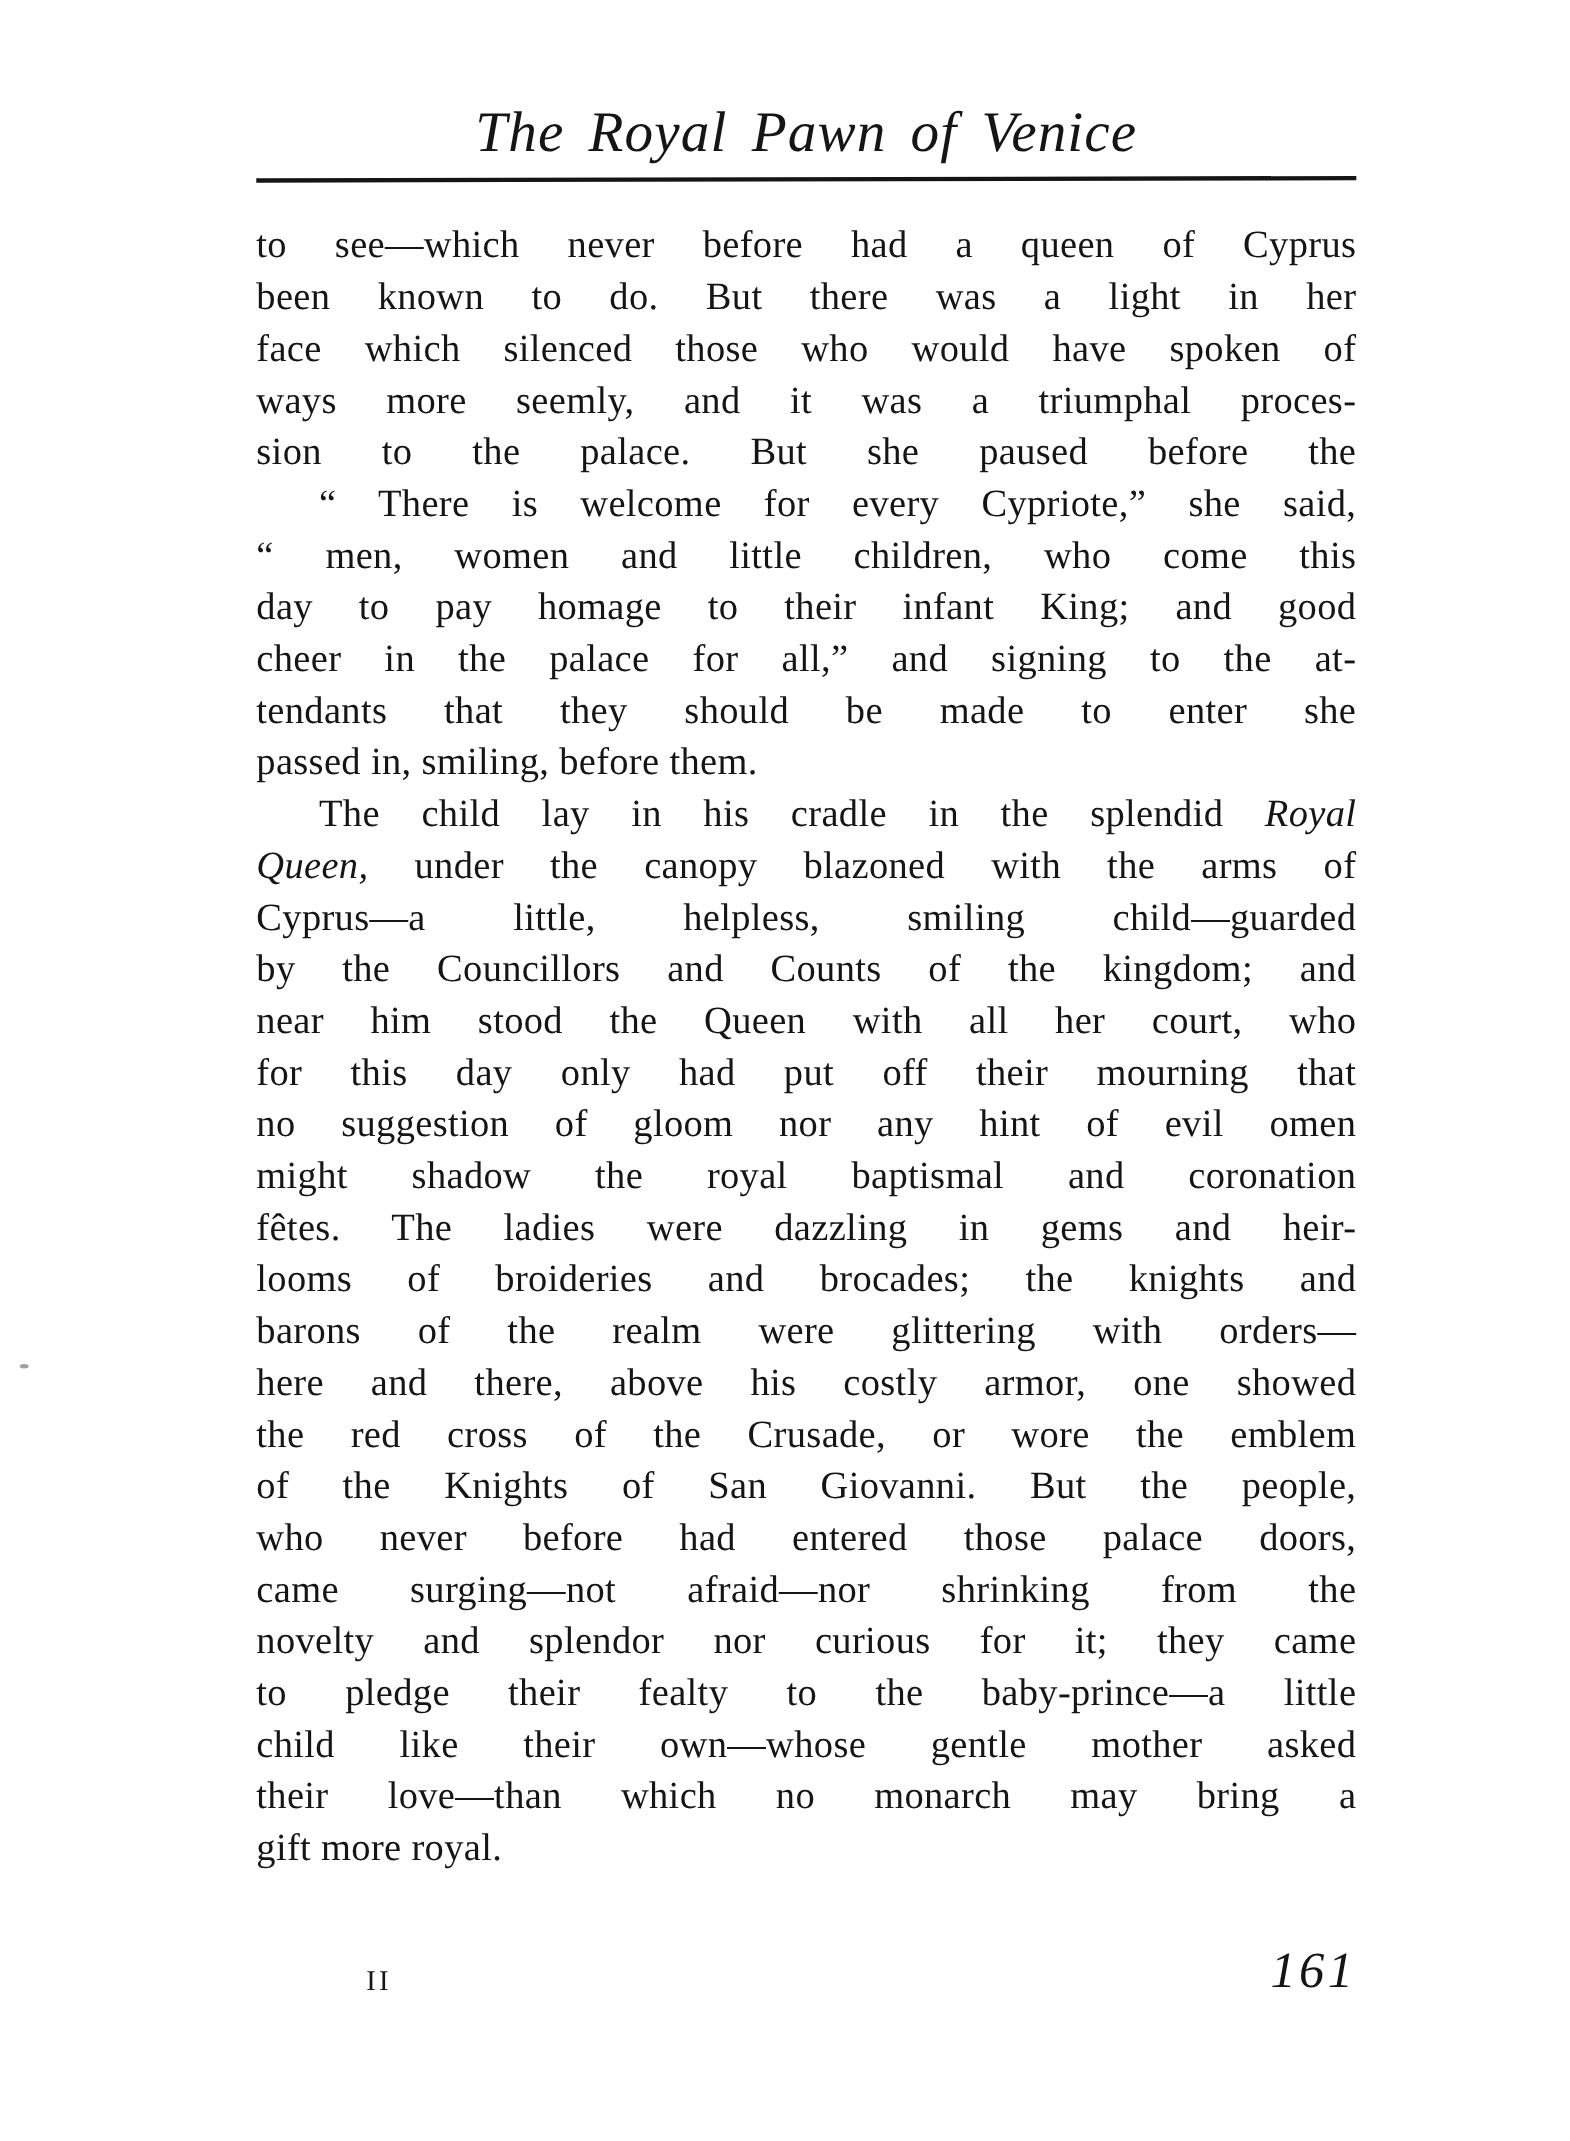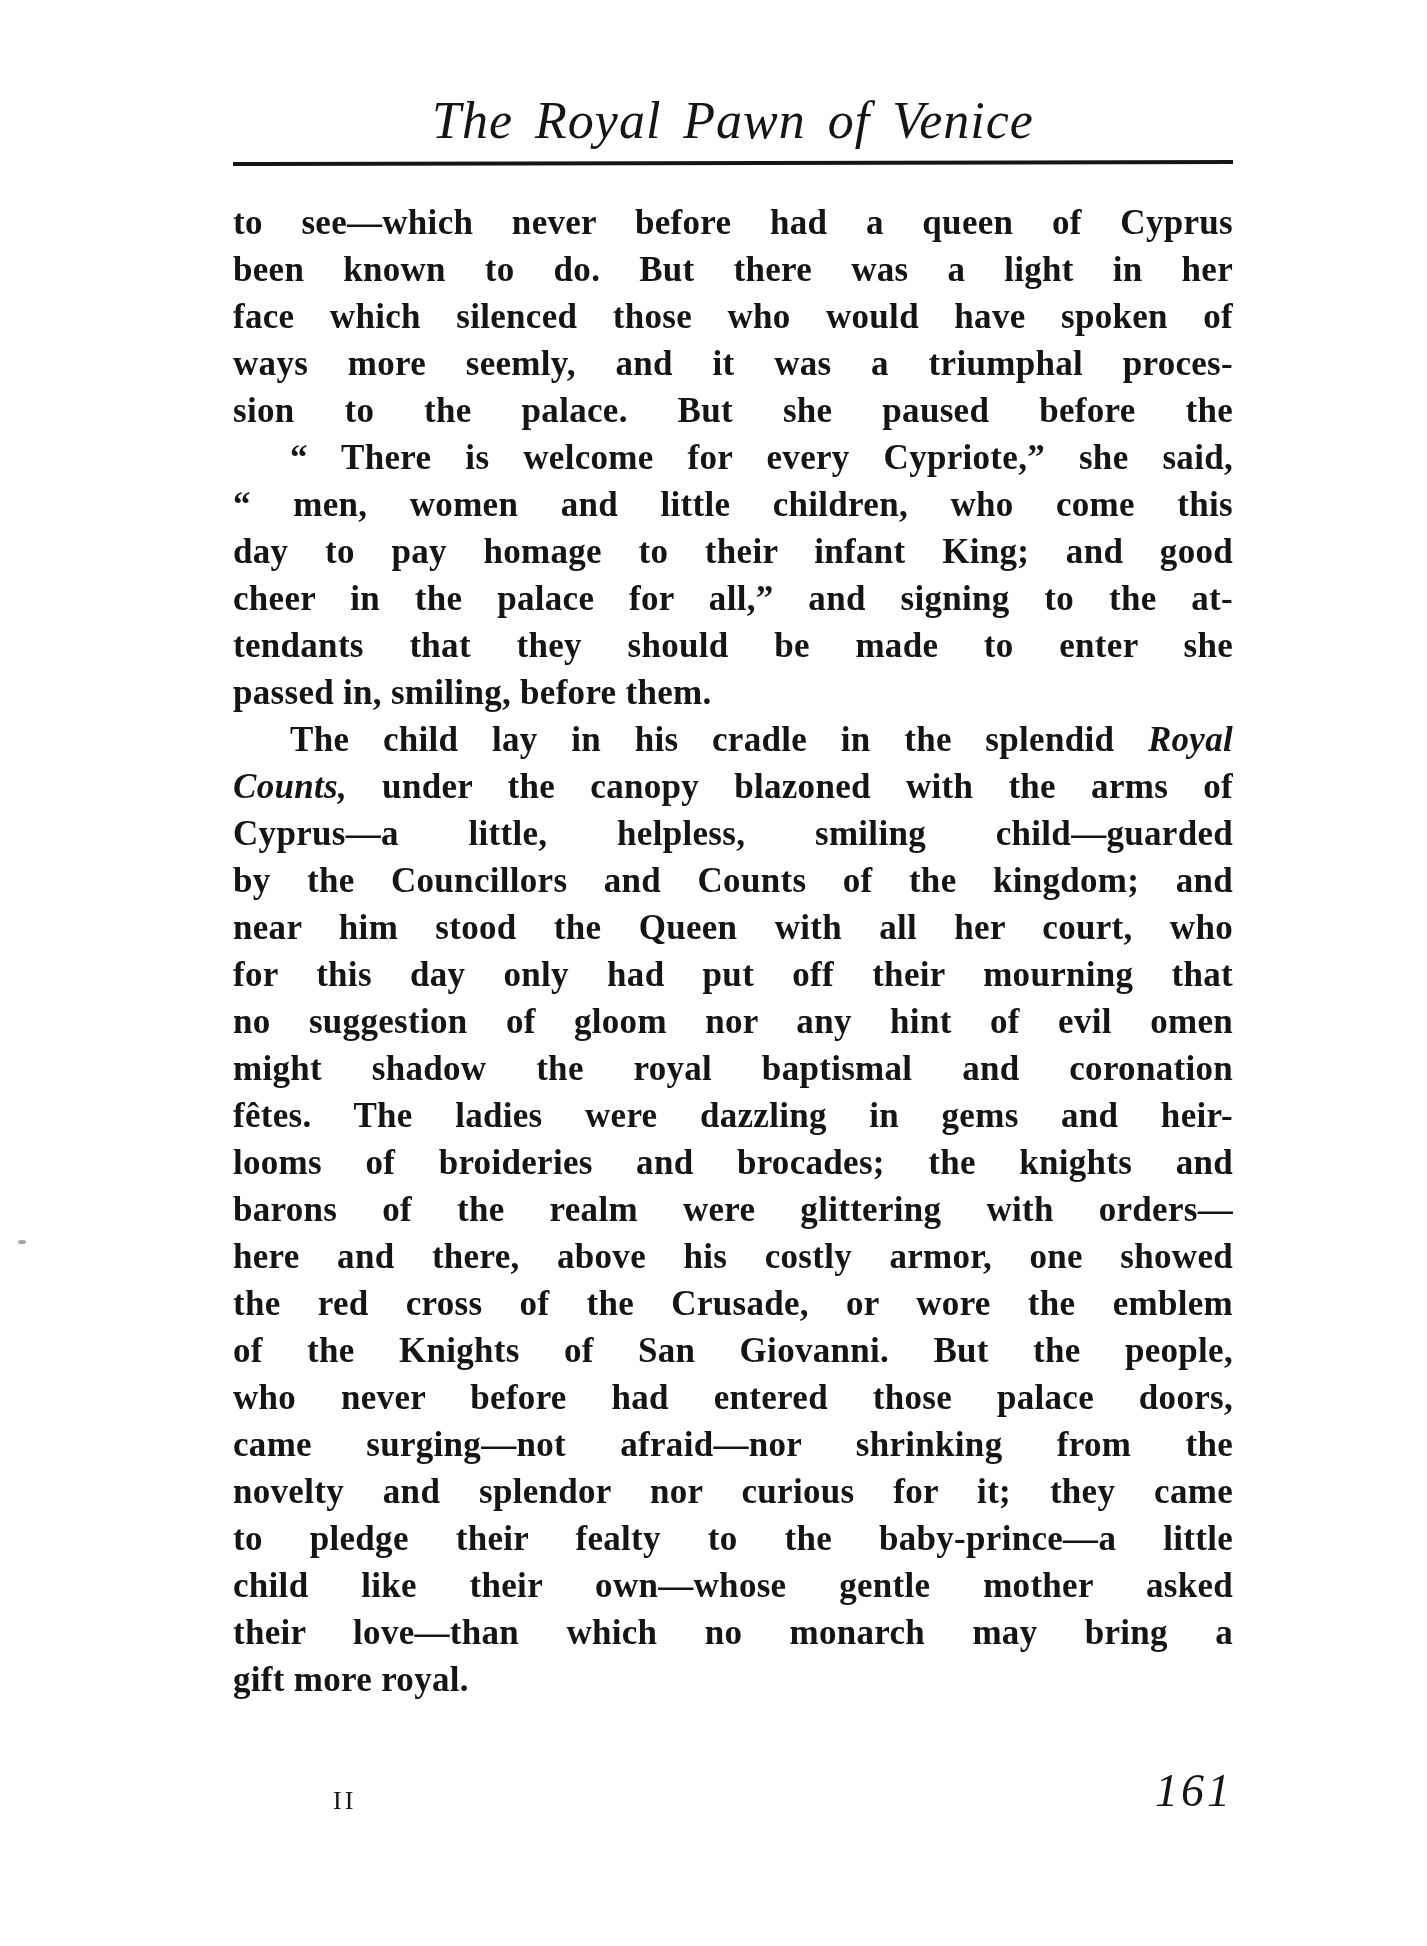--- a/index.html
+++ b/index.html
@@ -44,21 +44,21 @@
   }
   .body-text {
     position: absolute;
     top: 199px;
     left: 0;
     right: 0;
     font-size: 35px;
     line-height: 47px;
     letter-spacing: 0.3px;
   }
-  .line { text-align: justify; white-space: normal; font-weight: bold; }
+  .line { text-align: justify; white-space: normal; }
   .line.justify { text-align-last: justify; }
   .line.last { text-align-last: left; }
   .line.indent { text-indent: 57px; }
   .italic { font-style: italic; }
   .signature-mark {
     position: absolute;
     left: 100px;
     top: 1786px;
     font-size: 26px;
     letter-spacing: 3px;
@@ -104,21 +104,21 @@
         <div class="paragraph">
           <div class="line justify indent"><span>“ There is welcome for every Cypriote,” she said,</span></div>
           <div class="line justify"><span>“ men, women and little children, who come this</span></div>
           <div class="line justify"><span>day to pay homage to their infant King; and good</span></div>
           <div class="line justify"><span>cheer in the palace for all,” and signing to the at-</span></div>
           <div class="line justify"><span>tendants that they should be made to enter she</span></div>
           <div class="line last"><span>passed in, smiling, before them.</span></div>
         </div>
         <div class="paragraph">
           <div class="line justify indent"><span>The child lay in his cradle in the splendid </span><span class="italic">Royal</span></div>
-          <div class="line justify"><span class="italic">Counts,</span><span> under the canopy blazoned with the arms of</span></div>
+          <div class="line justify"><span class="italic">Queen,</span><span> under the canopy blazoned with the arms of</span></div>
           <div class="line justify"><span>Cyprus—a little, helpless, smiling child—guarded</span></div>
           <div class="line justify"><span>by the Councillors and Counts of the kingdom; and</span></div>
           <div class="line justify"><span>near him stood the Queen with all her court, who</span></div>
           <div class="line justify"><span>for this day only had put off their mourning that</span></div>
           <div class="line justify"><span>no suggestion of gloom nor any hint of evil omen</span></div>
           <div class="line justify"><span>might shadow the royal baptismal and coronation</span></div>
           <div class="line justify"><span>fêtes.  The ladies were dazzling in gems and heir-</span></div>
           <div class="line justify"><span>looms of broideries and brocades; the knights and</span></div>
           <div class="line justify"><span>barons of the realm were glittering with orders—</span></div>
           <div class="line justify"><span>here and there, above his costly armor, one showed</span></div>

